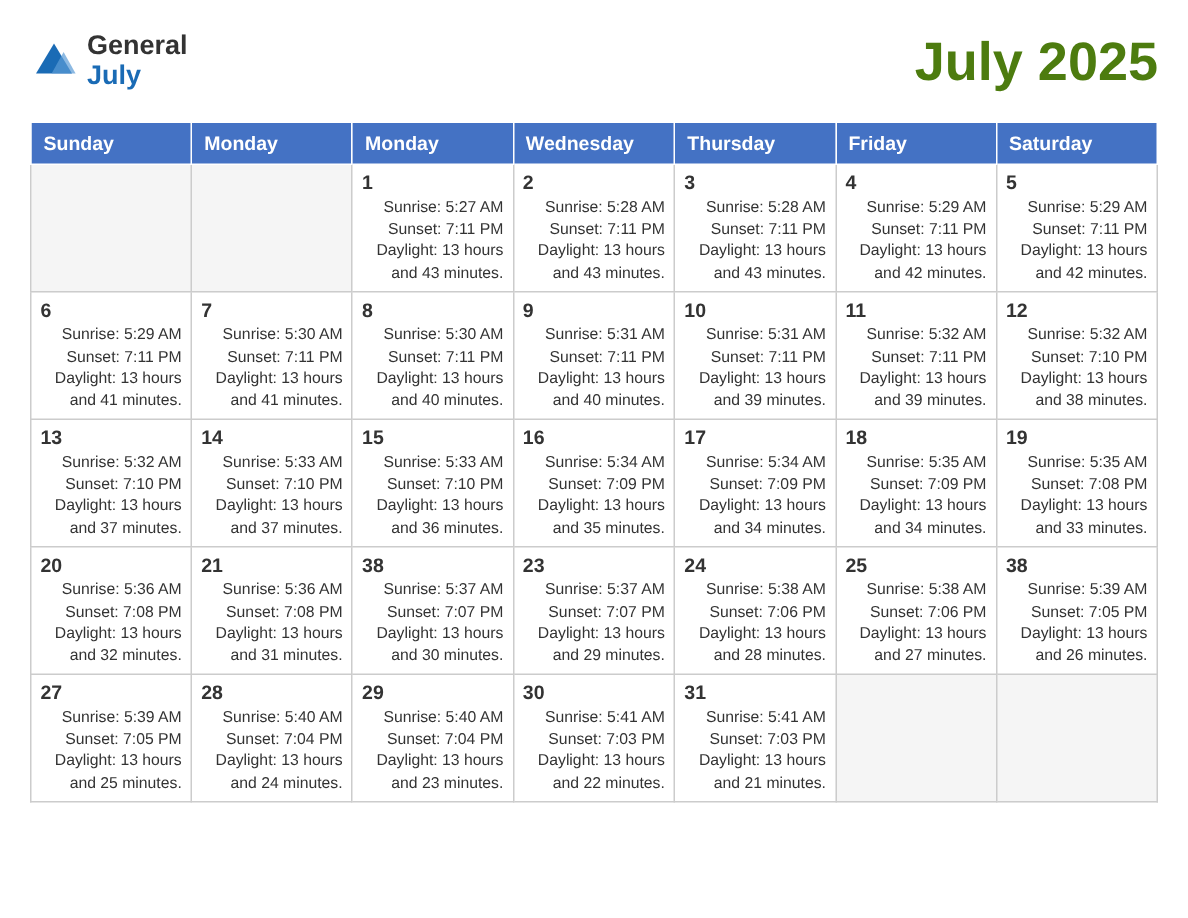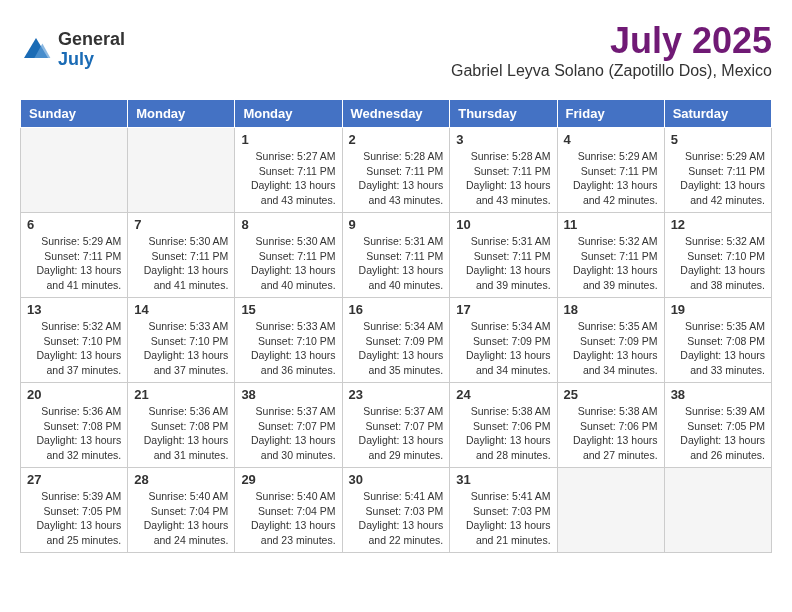--- a/index.html
+++ b/index.html
@@ -31,21 +31,21 @@
     .logo-icon {
       width: 32px;
       height: 32px;
     }
     .title-section {
       text-align: right;
     }
     .main-title {
       font-size: 36px;
       font-weight: bold;
-      color: #701a75;
+      color: #4d7c0f;
     }
     .subtitle {
       font-size: 16px;
       color: #333;
       font-weight: normal;
     }
     .calendar {
       width: 100%;
       border-collapse: collapse;
       margin-top: 19px;
@@ -95,21 +95,20 @@
       <polygon points="20,5 35,30 5,30" fill="#1a6bb5"></polygon>
       <polygon points="28,12 38,30 18,30" fill="#5b9bd5" opacity="0.7"></polygon>
     </svg>
     <div class="logo-text">
       <span class="logo-general">General</span><br>
       <span class="logo-blue">July</span>
     </div>
   </div>
   <div class="title-section">
     <div class="main-title">July 2025</div>
-    <div class="subtitle">Gabriel Leyva Solano (Zapotillo Dos), Mexico</div>
   </div>
 </div>
 
 <table class="calendar">
   <thead>
     <tr>
     <th>Sunday</th>
         <th>Monday</th>
         <th>Monday</th>
         <th>Wednesday</th>

